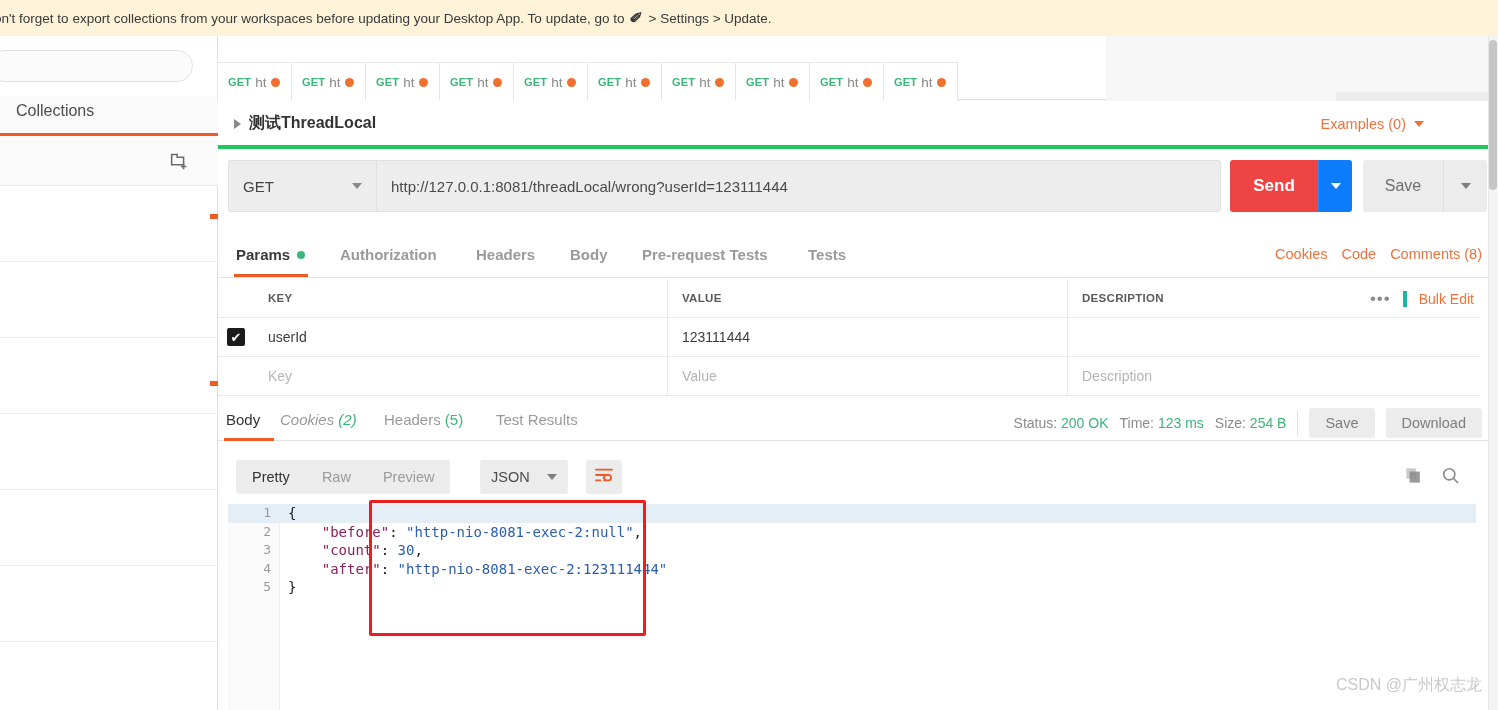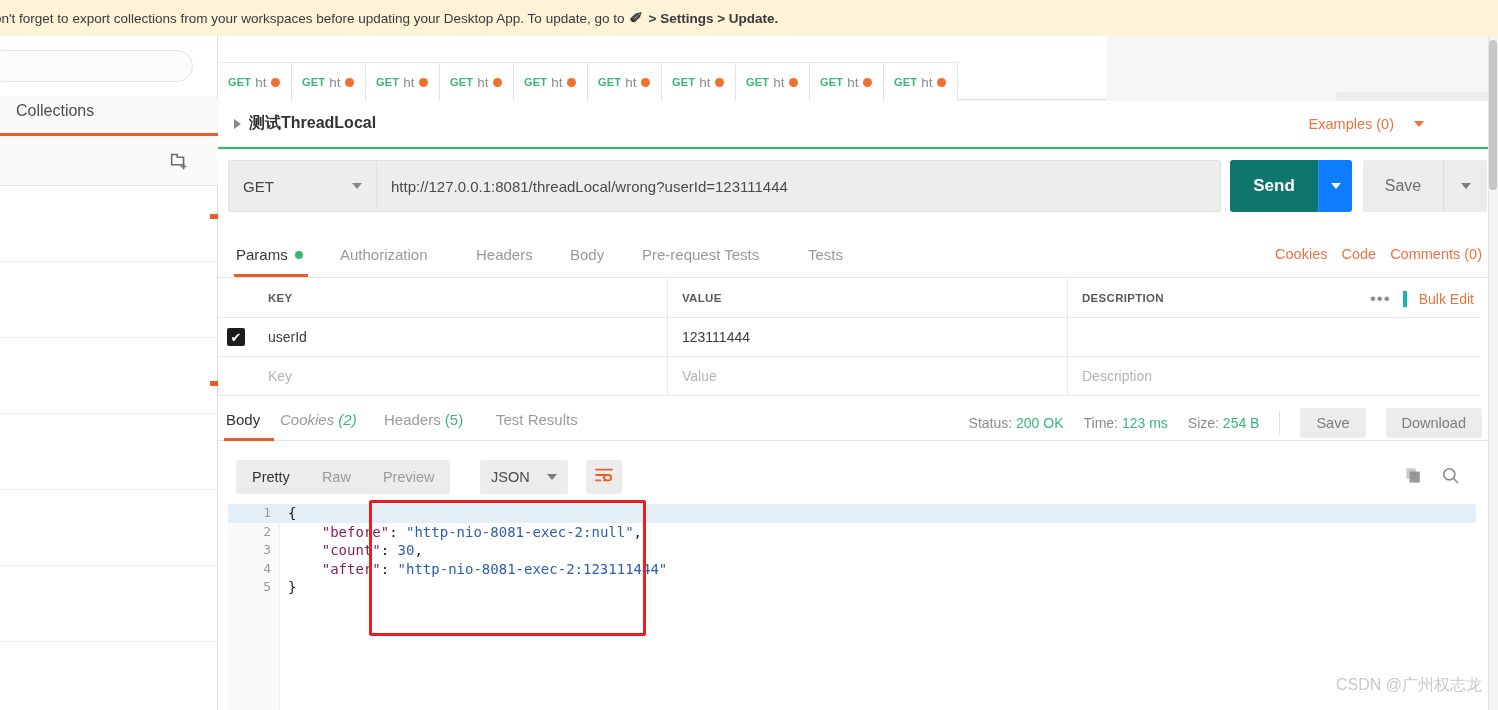--- a/index.html
+++ b/index.html
@@ -14,21 +14,21 @@
 
   
   .banner {
     position: absolute; left: 0; top: 0; width: 1498px; height: 36px;
     background: #fdf3d8;
     display: flex; align-items: center;
     font-size: 13.5px; color: #3a3a3a;
     overflow: hidden; white-space: nowrap;
   }
   .banner-text { padding-left: 0px; margin-left: -6px; }
-  .banner-text b { font-weight: bold; }
+  .banner-text b { font-weight: normal; }
   .banner-logo {
     display: inline-block; font-weight: bold; font-size: 15px;
     transform: scaleX(1.1); padding: 0 2px;
   }
 
   
   .sidebar {
     position: absolute; left: 0; top: 36px; width: 218px; height: 674px;
     background: #fff; border-right: 1px solid #ddd;
   }
@@ -111,35 +111,35 @@
   .env-select {
     width: 265px; height: 34px; background: #ececec; border-radius: 3px;
     display: flex; align-items: center; justify-content: space-between;
     padding: 0 12px;
     font-size: 14.5px; color: #444;
   }
 
   
   .req-header {
     position: absolute; left: 218px; top: 101px; width: 1280px; height: 48px;
-    background: #fff; border-bottom: 2px solid #22c55e;
+    background: #fff; border-bottom: 4px solid #22c55e;
   }
   .req-title {
     position: absolute; left: 16px; top: 12px;
     display: flex; align-items: center; gap: 8px;
     font-size: 16px; font-weight: bold; color: #333;
   }
   .tri-right {
     width: 0; height: 0;
     border-top: 5px solid transparent; border-bottom: 5px solid transparent;
     border-left: 7px solid #888;
   }
   .examples-link {
     position: absolute; right: 74px; top: 15px;
-    display: flex; align-items: center; gap: 20px;
+    display: flex; align-items: center; gap: 8px;
     font-size: 14.5px; color: #f0713c;
   }
   .examples-caret { border-left: 5px solid transparent; border-right: 5px solid transparent;
     border-top: 6px solid #f0713c; }
 
   
   .url-row { position: absolute; left: 218px; top: 160px; }
   .method-box {
     position: absolute; left: 10px; top: 0; width: 148px; height: 52px;
     background: #ededed; border: 1px solid #e0e0e0;
@@ -153,21 +153,21 @@
   .url-box {
     position: absolute; left: 158px; top: 0; width: 845px; height: 52px;
     background: #ededed; border: 1px solid #e0e0e0;
     border-radius: 0 3px 3px 0;
     display: flex; align-items: center; padding: 0 14px;
     font-size: 15px; color: #4a4a4a;
     overflow: hidden; white-space: nowrap;
   }
   .send-btn {
     position: absolute; left: 1012px; top: 0; width: 88px; height: 52px;
-    background: #0f766e; border-radius: 3px 0 0 3px;
+    background: #ef4444; border-radius: 3px 0 0 3px;
     display: flex; align-items: center; justify-content: center;
     color: #fff; font-size: 17px; font-weight: bold;
   }
   .send-caret-btn {
     position: absolute; left: 1100px; top: 0; width: 34px; height: 52px;
     background: #0d7dfd; border-radius: 0 3px 3px 0;
     border-left: 1px solid #2b8dfd;
     display: flex; align-items: center; justify-content: center;
   }
   .wcaret { border-left: 5px solid transparent; border-right: 5px solid transparent;
@@ -187,21 +187,21 @@
   .gcaret { border-left: 5px solid transparent; border-right: 5px solid transparent;
     border-top: 6px solid #7d7d7d; }
 
   
   .req-tabs {
     position: absolute; left: 218px; top: 238px; width: 1280px; height: 40px;
     border-bottom: 1px solid #e4e4e4;
   }
   .rt {
     position: absolute; top: 8px; font-size: 15px; color: #9a9a9a;
-    display: flex; align-items: center; gap: 7px;
+    display: flex; align-items: center; gap: 7px; font-weight: bold;
   }
   .rt.active { color: #3a3a3a; }
   .rt .gdot { width: 8px; height: 8px; border-radius: 50%; background: #3ab67a; }
   .rt-underline {
     position: absolute; top: 36px; height: 3px; background: #ef5b25;
   }
   .req-links {
     position: absolute; right: 16px; top: 8px;
     display: flex; gap: 14px; font-size: 14.5px; color: #f0713c;
   }
@@ -237,21 +237,21 @@
   .resp-tabs {
     position: absolute; left: 218px; top: 400px; width: 1280px; height: 41px;
     border-bottom: 1px solid #e4e4e4;
   }
   .respt { position: absolute; top: 11px; font-size: 15px; color: #9a9a9a; }
   .respt.active { color: #333; }
   .respt .cnt { color: #3ab67a; }
   .respt-underline { position: absolute; top: 38px; height: 3px; background: #ef5b25; }
   .status-bar {
     position: absolute; right: 16px; top: 8px;
-    display: flex; align-items: center; gap: 20px; font-size: 14px; color: #8b8b8b; text-align: center;
+    display: flex; align-items: center; gap: 11px; font-size: 14px; color: #8b8b8b; text-align: center;
   }
   .status-bar .g { color: #3ab67a; }
   .divider-v { width: 1px; height: 24px; background: #e0e0e0; }
   .sbtn {
     background: #ececec; border-radius: 3px; padding: 7px 16px;
     font-size: 14.5px; color: #7d7d7d;
   }
 
   .fmt-bar { position: absolute; left: 218px; top: 456px; width: 1280px; height: 44px; }
   .fmt-group {
@@ -481,21 +481,21 @@
         <div class="rt" style="left: 424px;">
           <span>Pre-request Tests</span>
         </div>
         <div class="rt" style="left: 590px;">
           <span>Tests</span>
         </div>
       </div>
     <div class="req-links">
       <span>Cookies</span>
       <span>Code</span>
-      <span>Comments (0)</span>
+      <span>Comments (8)</span>
     </div>
   </div>
 
   <div class="ptable">
     <div class="prow head" style="position:relative;">
       <div class="pcell chk"></div>
       <div class="pcell k">
         <span class="phead-label">KEY</span>
       </div>
       <div class="pcell v">

